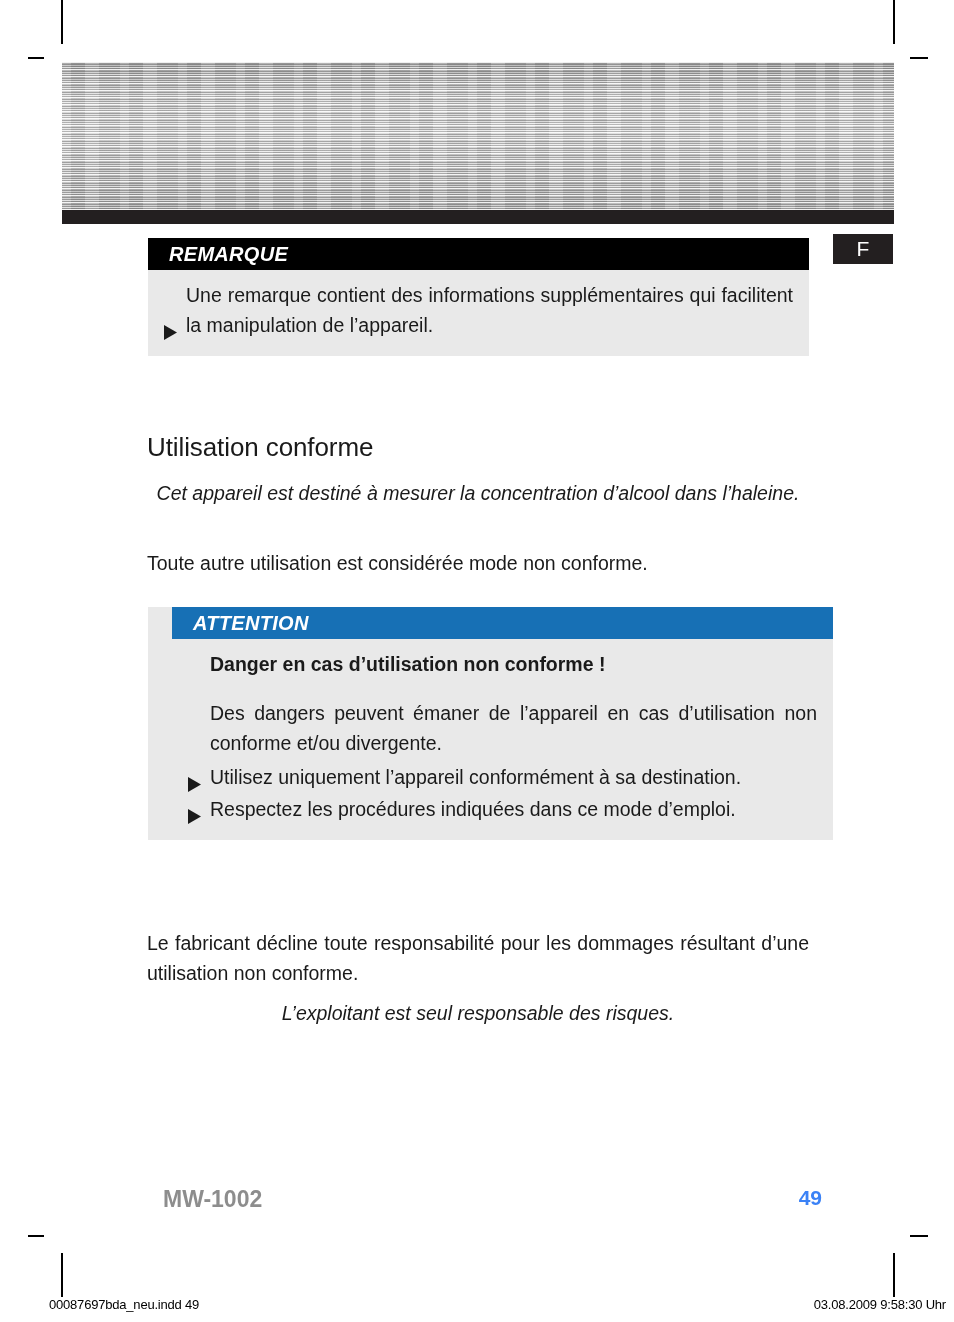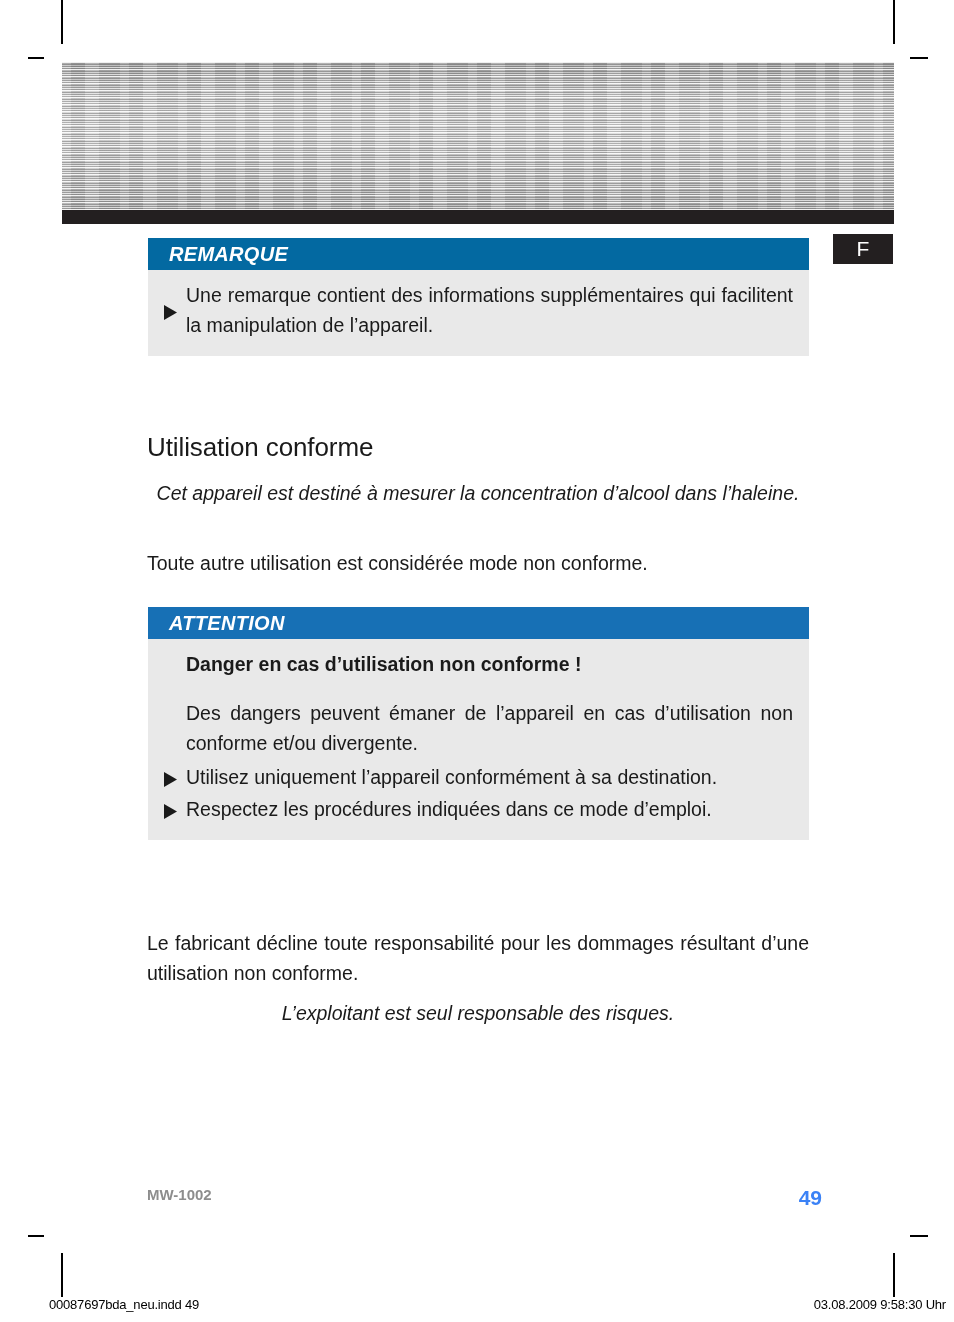--- a/index.html
+++ b/index.html
@@ -91,31 +91,31 @@
   .notice-head {
     height: 32px;
     line-height: 32px;
     padding-left: 21px;
     color: #ffffff;
     font-style: italic;
     font-weight: bold;
     font-size: 20px;
     letter-spacing: 0.3px;
   }
-  .notice-head.brown { background: #0369a1; }
+  .notice-head.brown { background: #000000; }
   .notice-head.blue  { background: #1770b5; }
 
   .notice-body {
     padding: 10px 16px 14px 16px;
   }
 
   
   .bullet-row {
     display: flex;
-    align-items: center;
+    align-items: flex-end;
     margin: 0 0 2px 0;
   }
   .tri {
     flex: 0 0 auto;
     width: 22px;
     padding-top: 5px;
     font-size: 15px;
     line-height: 1;
     color: #1a1a1a;
   }
@@ -159,23 +159,23 @@
     font-size: 19.5px;
     line-height: 30px;
     text-align: justify;
     text-justify: inter-word;
   }
   .body-para.noj { text-align: center; font-style: italic; }
 
   
   .footer-model {
     position: absolute;
-    left: 147px;
+    left: 163px;
     top: 1186px;
-    font-size: 15px;
+    font-size: 23px;
     font-weight: bold;
     color: #8d8d8d;
   }
   .footer-page {
     position: absolute;
     left: 0;
     top: 1186px;
     width: 822px;
     text-align: right;
     font-size: 21px;
@@ -230,21 +230,21 @@
       <span class="bullet-text">Une remarque contient des informations supplémentaires qui facilitent la manipulation de l’appareil.</span>
     </div>
   </div>
 </div>
 
 <h2 class="section-title" style="top:410px;">Utilisation conforme</h2>
 
 <p class="body-para noj" style="top:458px;">Cet appareil est destiné à mesurer la concentration d’alcool dans l’haleine.</p>
 <p class="body-para" style="top:528px;">Toute autre utilisation est considérée mode non conforme.</p>
 
-<div class="notice" style="top:607px;">
+<div class="notice" style="top:607px;padding-left:24px;">
   <div class="notice-head blue">ATTENTION</div>
   <div class="notice-body">
     <div class="bold-lead">Danger en cas d’utilisation non conforme !</div>
     <div class="plain-para">Des dangers peuvent émaner de l’appareil en cas d’utilisation non conforme et/ou divergente.</div>
     <div class="bullet-row">
       <span class="tri">
         <svg width="13" height="15" viewBox="0 0 13 15" aria-hidden="true">
             <polygon points="0,0 13,7.5 0,15" fill="#1a1a1a"></polygon>
           </svg>
       </span>

